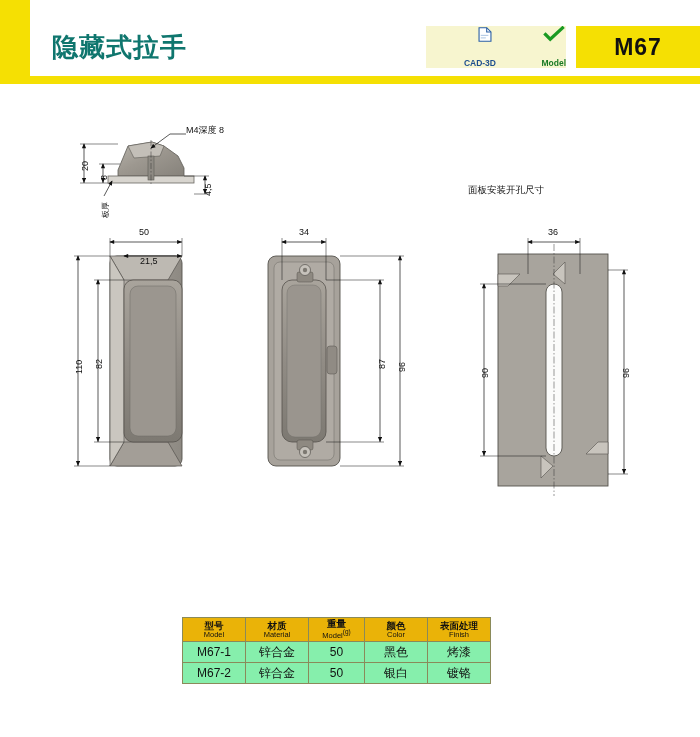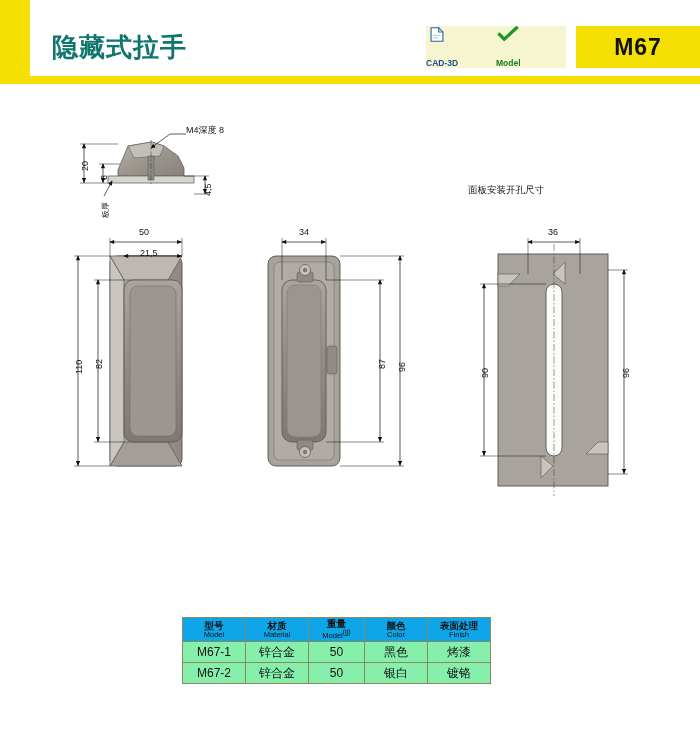--- a/index.html
+++ b/index.html
@@ -73,21 +73,21 @@
     top: 26px;
     width: 140px;
     height: 42px;
     background: #f7f5cf;
     display: flex;
   }
   .badge {
     flex: 1;
     display: flex;
     flex-direction: column;
-    align-items: flex-start;
+    align-items: flex-end;
     justify-content: center;
     gap: 15px;
   }
   .badge-label {
     font-size: 8.5px;
     font-weight: bold;
     color: #1e4f8f;
   }
   .badge-label.green { color: #1a7a26; }
 
@@ -128,21 +128,21 @@
     font-size: 9px;
     color: #111;
   }
   .spec-table th, .spec-table td {
     border: 1px solid #8a8a5a;
     text-align: center;
     vertical-align: middle;
     padding: 0;
   }
   .spec-table thead th {
-    background: #0ea5e9;
+    background: #eab308;
     height: 23px;
     line-height: 1.05;
     font-weight: bold;
   }
   .spec-table thead th .cn { display:block; font-size: 9.5px; }
   .spec-table thead th .en { display:block; font-size: 7.5px; font-weight: normal; }
   .spec-table tbody td {
     background: #86efac;
     height: 20px;
     font-size: 12px;
@@ -318,21 +318,21 @@
     
     
     <div class="dim" style="left:186px; top:40px;">M4深度 8</div>
     <div class="dim vert" style="left:80px; top:87px;">20</div>
     <div class="dim vert" style="left:99px; top:96px;">8</div>
     <div class="dim vert" style="left:203px; top:112px;">4,5</div>
     <div class="dim small vert" style="left:100px; top:134px;">板厚</div>
 
     
     <div class="dim" style="left:139px; top:143px;">50</div>
-    <div class="dim" style="left:140px; top:164px;">21,5</div>
+    <div class="dim" style="left:140px; top:172px;">21,5</div>
     <div class="dim vert" style="left:74px; top:290px;">110</div>
     <div class="dim vert" style="left:94px; top:285px;">82</div>
 
     
     <div class="dim" style="left:299px; top:143px;">34</div>
     <div class="dim vert" style="left:377px; top:285px;">87</div>
     <div class="dim vert" style="left:397px; top:288px;">96</div>
 
     
     <div class="note" style="left:460px; top:100px;">面板安装开孔尺寸</div>

